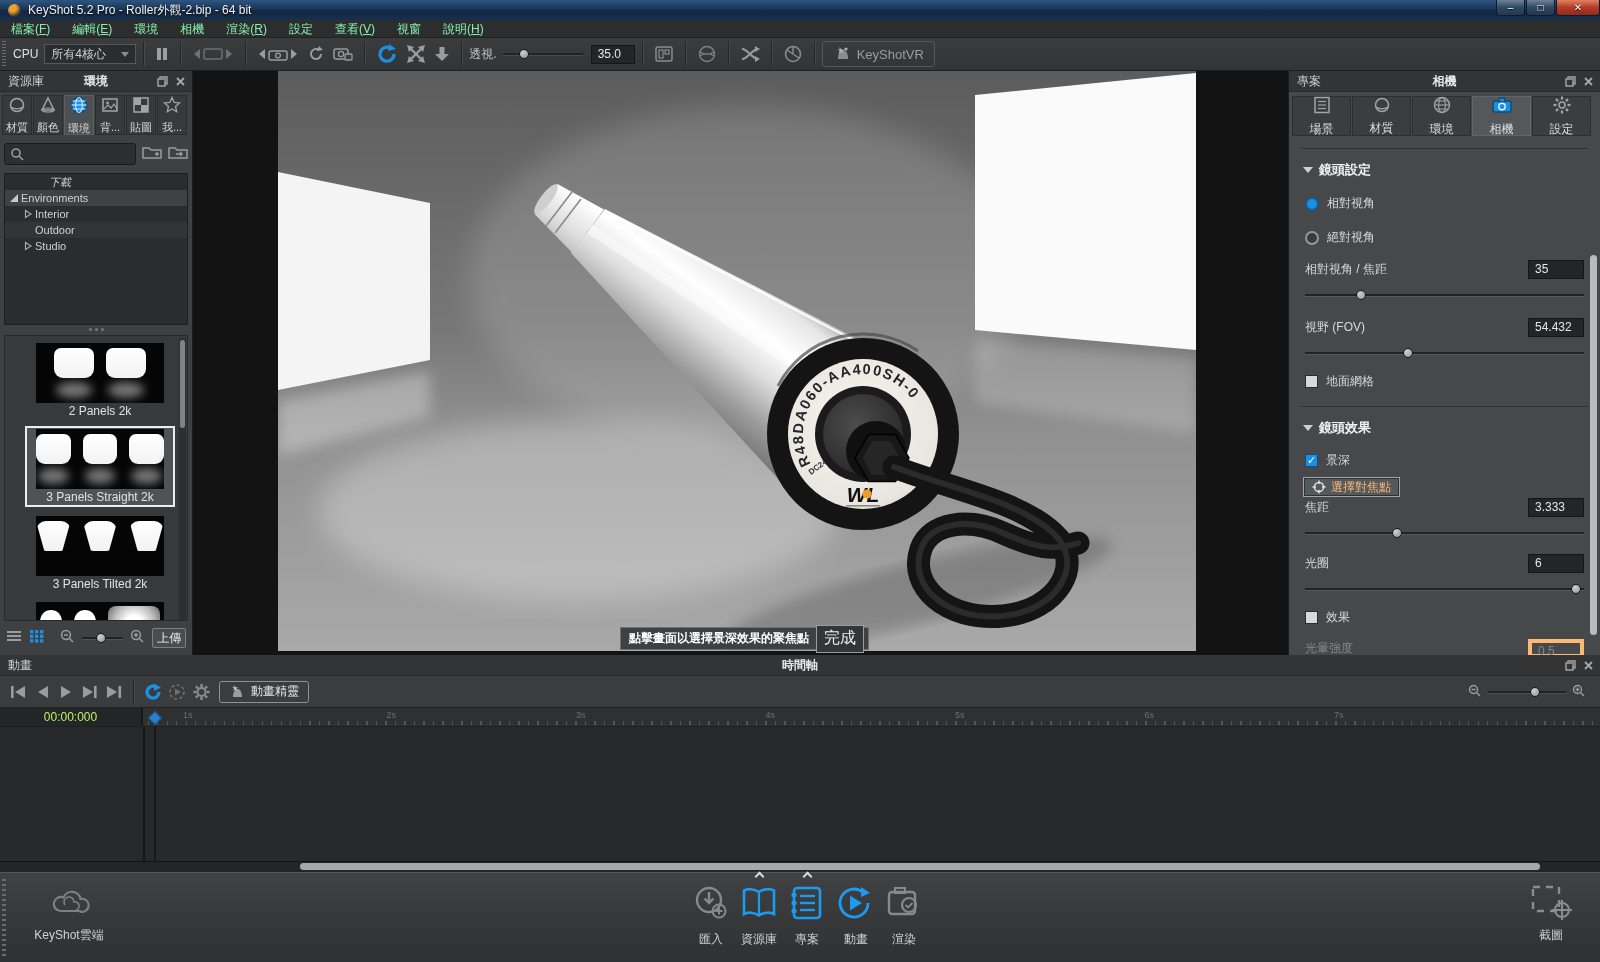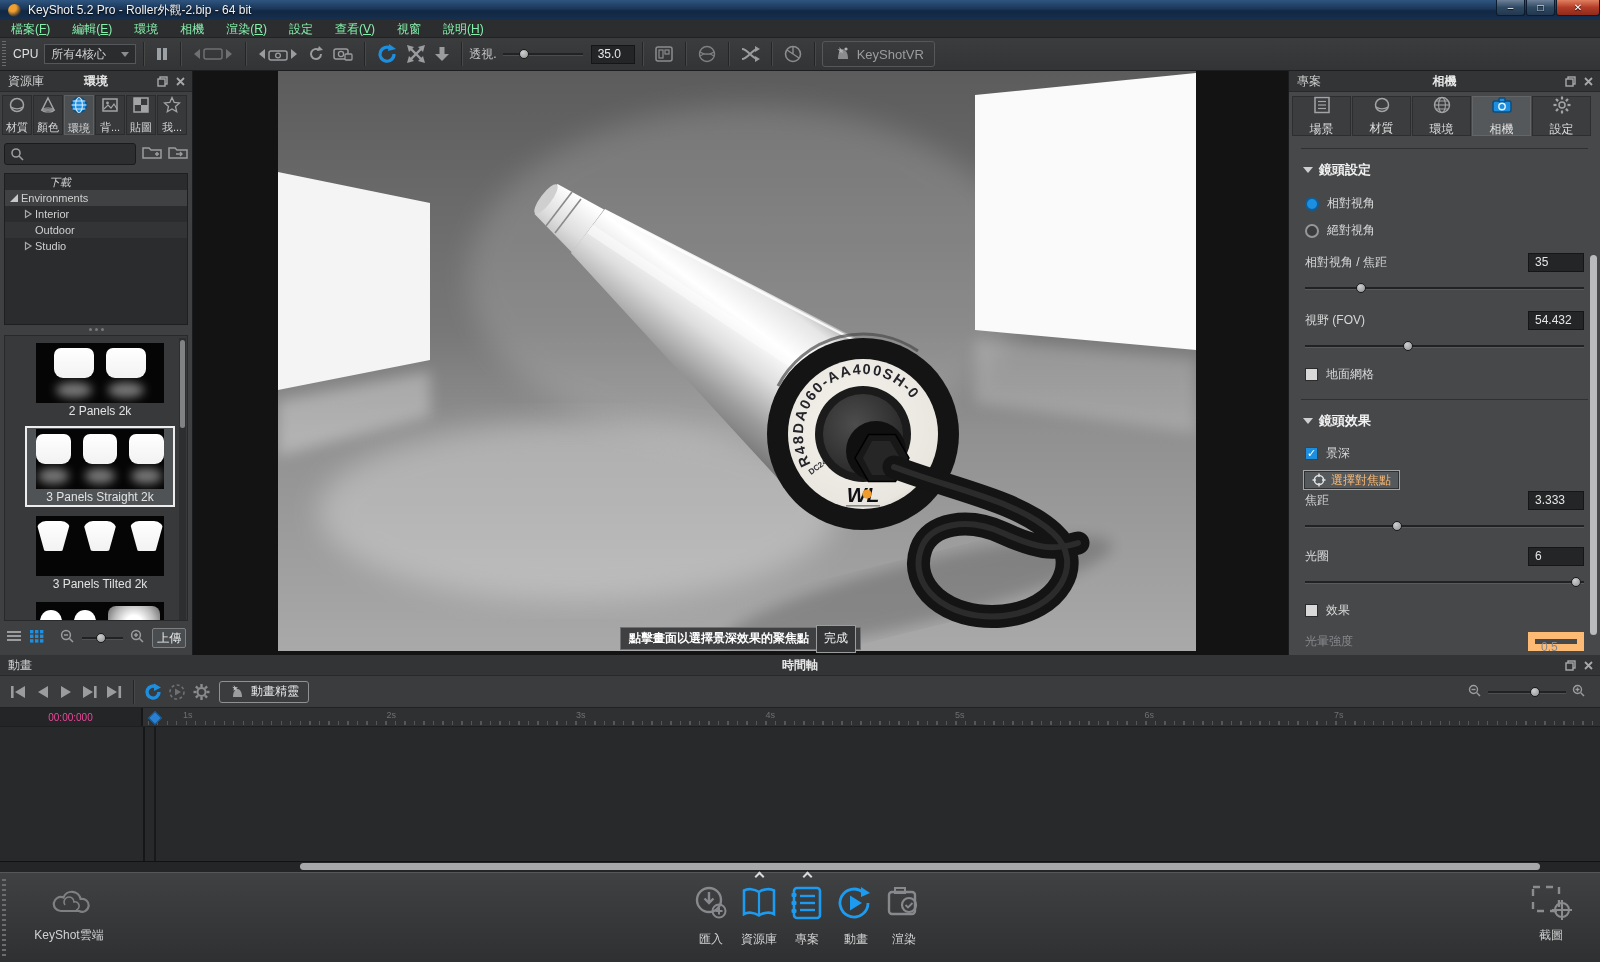--- a/index.html
+++ b/index.html
@@ -42,21 +42,21 @@
   #cores-select .dd { margin-left:auto; width:0; height:0; border-left:4px solid transparent;
     border-right:4px solid transparent; border-top:5px solid #8a8c8e; }
   #persp-label { color:#c8c8c8; font-size:12px; }
   .slider { position:relative; height:14px; }
   .slider .track { position:absolute; left:0; right:0; top:6px; height:2px; background:#202224;
     box-shadow:0 1px 0 rgba(255,255,255,.10); }
   .slider .knob { position:absolute; top:2px; width:10px; height:10px; border-radius:50%;
     background:radial-gradient(circle at 35% 30%,#cfcfcf,#8f9193); border:1px solid #1a1a1a; }
   .vbox { height:19px; background:#232527; border:1px solid #141618; color:#e6e6e6;
     font-size:12px; line-height:17px; padding:0 6px; }
-  .vbox.disabled { background:transparent; border:7px solid #fdba74; color:#85878a; }
+  .vbox.disabled { background:transparent; border:4px solid #fdba74; color:#85878a; }
   #persp-value { width:44px; margin-left:8px; }
   #keyshotvr-btn { height:26px; border:1px solid #55575a; border-radius:3px; display:flex;
     align-items:center; gap:6px; padding:0 10px; color:#9a9c9e; font-size:13px; }
 
   
   .phead { height:21px; background:#323436; display:flex; align-items:center;
     border-bottom:1px solid #27292b; position:relative; }
   .phead .ptab { color:#d0d0d0; font-size:12px; padding:0 8px; }
   .phead .ptitle { position:absolute; left:0; right:0; text-align:center; color:#e8e8e8;
     font-size:12px; font-weight:bold; pointer-events:none; }
@@ -107,21 +107,21 @@
 
   
   #viewport { position:absolute; left:193px; top:71px; width:1095px; height:584px;
     background:#131313; }
   #render { position:absolute; left:85px; top:0; width:918px; height:580px; }
   #hintbar { position:absolute; left:427px; top:556px; height:23px; display:flex;
     align-items:center; background:#3e4042; border:1px solid #6e7072; padding:0 4px 0 8px;
     gap:7px; }
   #hintbar .txt { color:#ffffff; font-size:12px; font-weight:bold; white-space:nowrap; }
   #done-btn { height:28px; padding:0 7px; background:#333537; border:1px solid #9a9c9e;
-    color:#f0f0f0; font-size:12px; display:flex; align-items:center; }
+    color:#f0f0f0; font-size:16px; display:flex; align-items:center; }
 
   
   #projpanel { position:absolute; left:1288px; top:71px; width:312px; height:584px;
     background:#46484a; border-left:1px solid #1a1c1e; overflow:hidden; }
   #projtabs { display:flex; gap:1px; padding:4px 3px 0 3px; }
   .ptab2 { width:59px; height:40px; background:#3b3d3f; border:1px solid #2c2e30;
     display:flex; flex-direction:column; align-items:center; justify-content:center; gap:2px; }
   .ptab2.active { background:#55585a; border-color:#636567; }
   .ptab2 .lab { font-size:12px; color:#dedede; }
   .pdivider { height:1px; background:#2e3032; box-shadow:0 1px 0 #565says; margin:12px 12px 0 12px; }
@@ -152,21 +152,21 @@
   #timeline { position:absolute; left:0; top:655px; width:1600px; height:217px;
     background:#3a3c3e; }
   #tl-controls { height:31px; display:flex; align-items:center; padding-left:6px; }
   .pbtn { width:24px; height:22px; display:flex; align-items:center; justify-content:center; }
   #wizard-btn { height:22px; border:1px solid #8e9092; border-radius:3px; display:flex;
     align-items:center; gap:6px; padding:0 9px; margin-left:6px; color:#e6e6e6; font-size:12px; }
   #tl-zoom { margin-left:auto; display:flex; align-items:center; gap:6px; padding-right:14px; }
   #tl-ruler { position:relative; height:20px; background:#2e3032; border-top:1px solid #202224;
     border-bottom:1px solid #1c1e20; }
   #tl-timecode { position:absolute; left:0; top:0; width:143px; height:100%;
-    background:#232527; border-right:2px solid #151719; color:#ec4899; font-size:10px;
+    background:#232527; border-right:2px solid #151719; color:#bef264; font-size:12px;
     display:flex; align-items:center; justify-content:center; }
   #tl-ticks { position:absolute; left:148px; right:0; top:0; bottom:0;
     background:repeating-linear-gradient(90deg,#545658 0 1px,transparent 1px 9.5px);
     background-size:100% 4px; background-position:0 13px; background-repeat:no-repeat; }
   .ticklab { position:absolute; top:2px; font-size:9px; color:#6e7072; }
   #playhead { position:absolute; left:149px; top:3px; width:12px; height:14px; }
   #playhead .dia { width:10px; height:10px; background:#2a7fd0; transform:rotate(45deg);
     margin:2px auto; border:1px solid #15507e; }
   #tl-track { position:relative; height:135px; background:#27292b; border-bottom:1px solid #101214; }
   #tl-track .leftdiv { position:absolute; left:143px; top:0; bottom:0; width:2px; background:#151719; }
@@ -679,21 +679,21 @@
     <div class="pdivider"></div>
 
     <div class="sechead">
       <span class="collapse-arrow"></span>
       <span>鏡頭設定</span>
     </div>
     <div class="prow" style="margin-top:16px;">
       <span class="radio on"></span>
       <span class="rowlab">相對視角</span>
     </div>
-    <div class="prow" style="margin-top:10px;">
+    <div class="prow" style="margin-top:17px;">
       <span class="radio"></span>
       <span class="rowlab">絕對視角</span>
     </div>
     <div class="prow" style="margin-top:14px;">
       <span class="lab">相對視角 / 焦距</span>
       <span class="vbox">35</span>
     </div>
     <div class="slider pslider">
         <div class="track"></div>
         <div class="knob" style="left: calc(20% - 5px);"></div>

